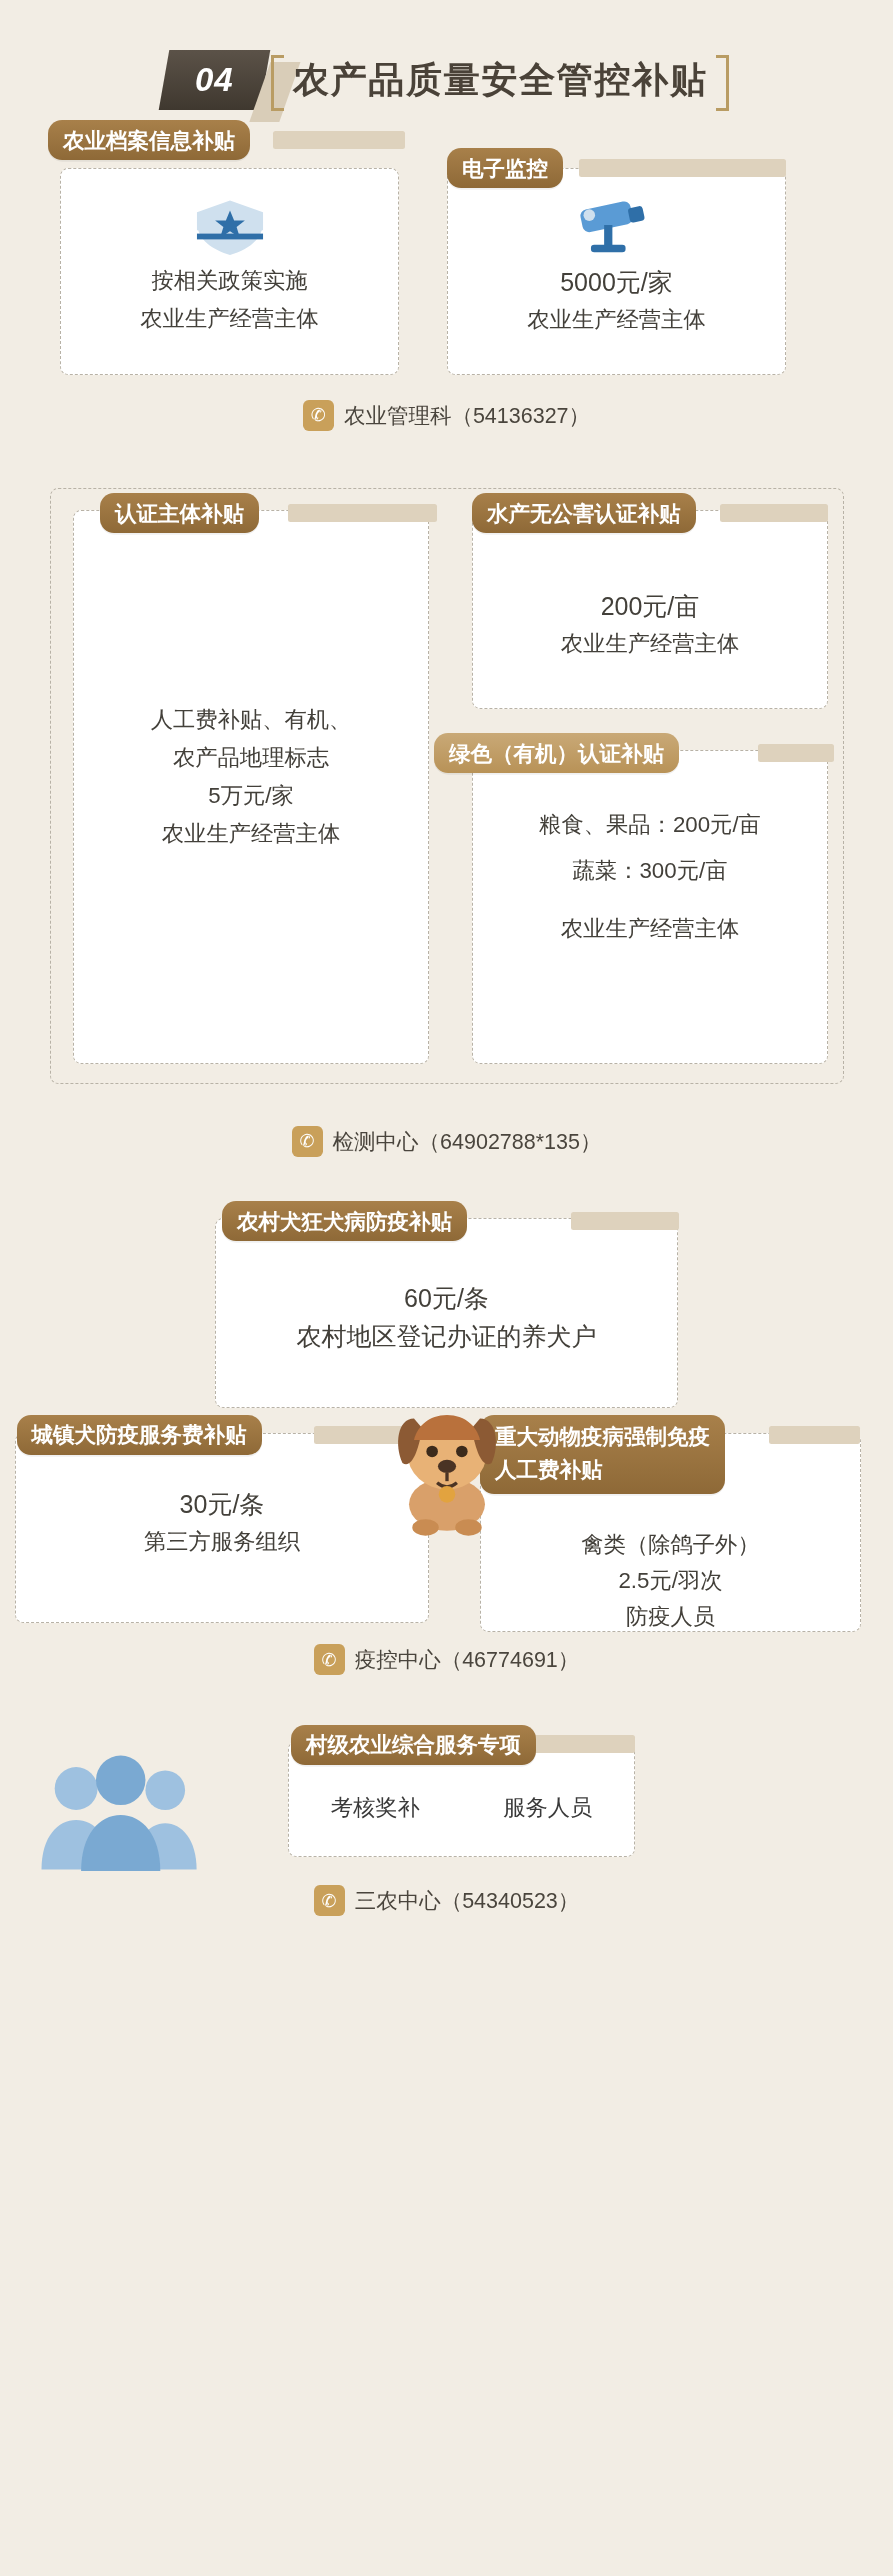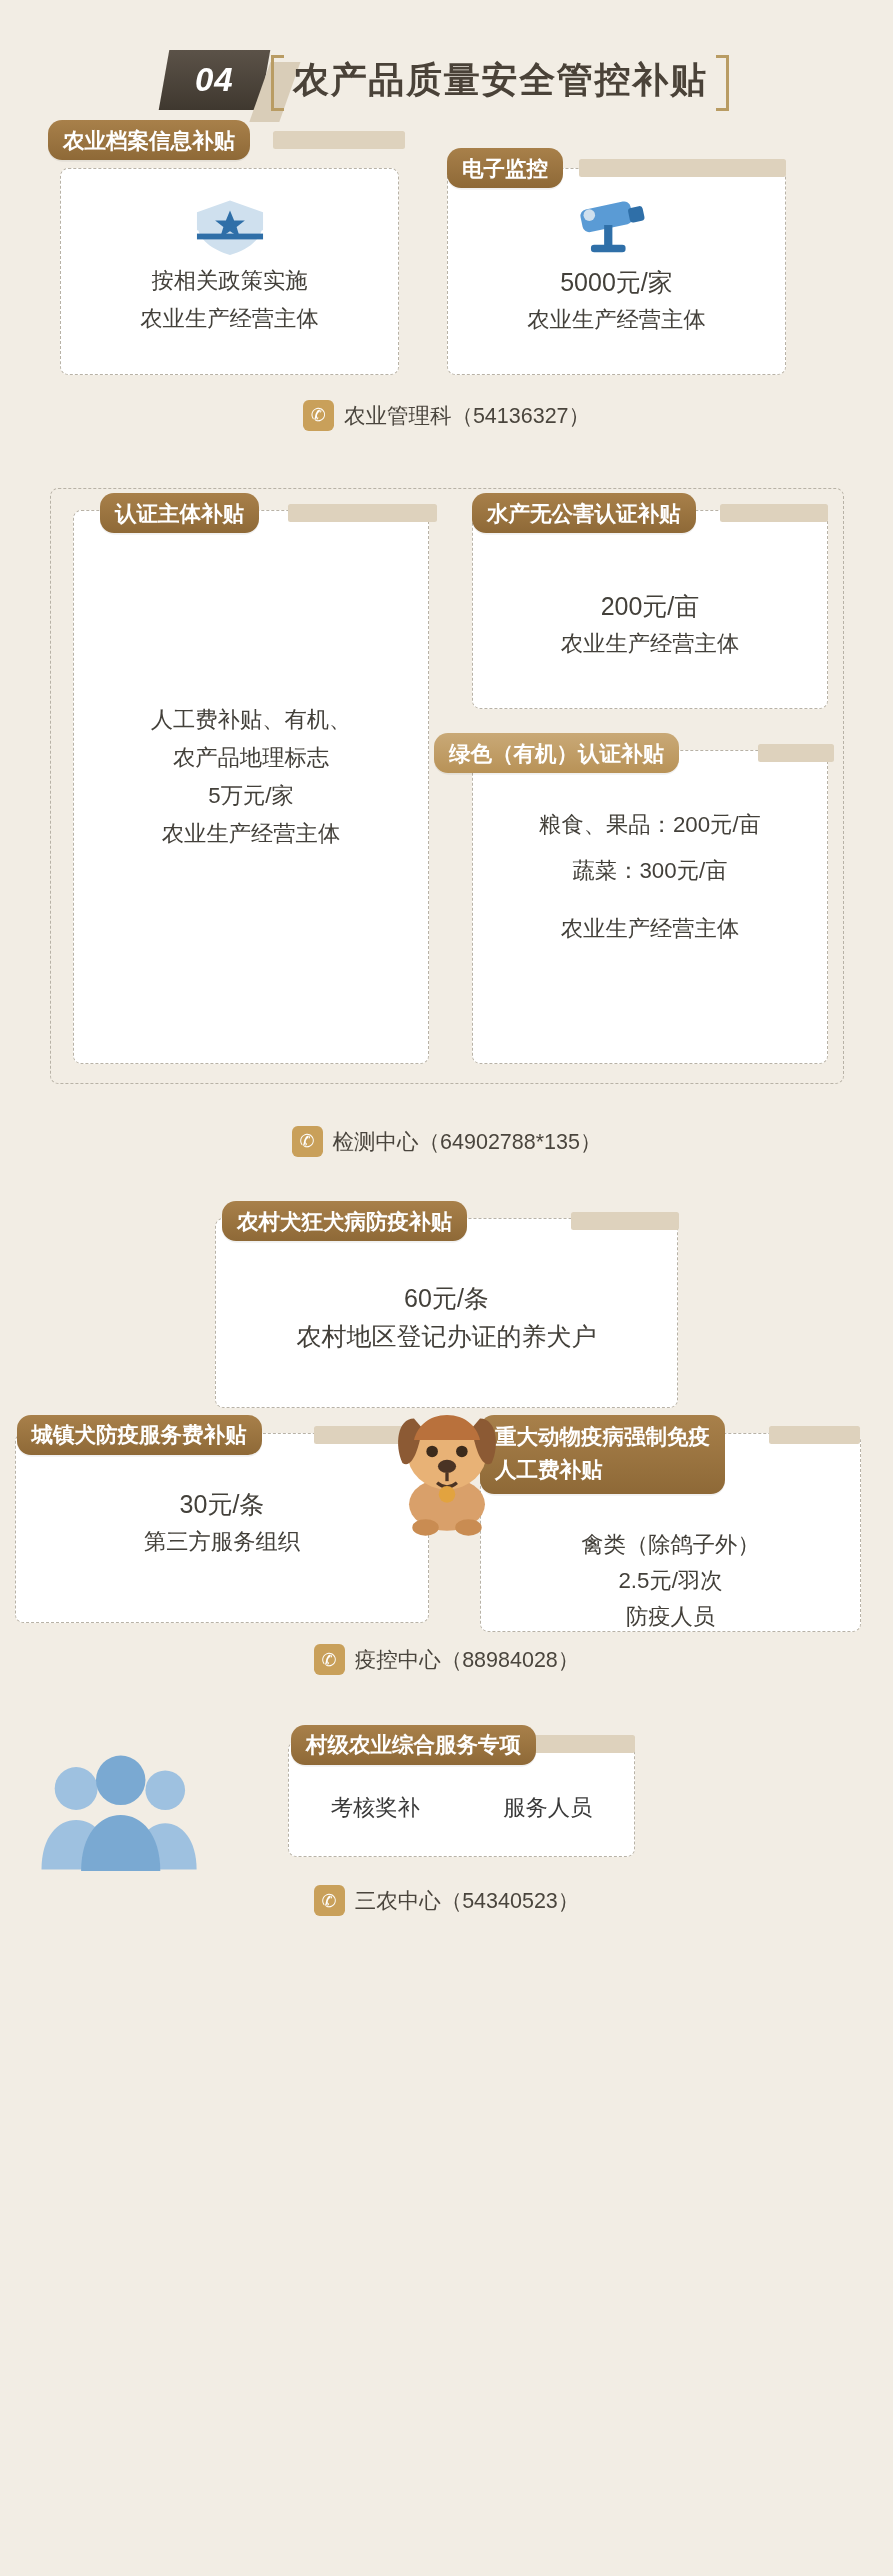--- a/index.html
+++ b/index.html
@@ -328,21 +328,21 @@
         <ellipse cx="86" cy="92" rx="11" ry="8" fill="#4a3324"></ellipse>
         <path d="M86 100 L86 110" stroke="#4a3324" stroke-width="4" fill="none"></path>
         <path d="M74 112 Q86 122 98 112" stroke="#4a3324" stroke-width="4" fill="none"></path>
         <circle cx="86" cy="126" r="10" fill="#e2a33f"></circle>
       </svg>
     </div>
   </div>
 
   <div class="phone-row" style="margin-top:-3.3px;">
     <div class="phone-ico">✆</div>
-    <div>疫控中心（88984028）</div>
+    <div>疫控中心（46774691）</div>
   </div>
 
   <div class="sec mt34" id="sec4">
 
     <div class="people">
       <svg width="182" height="132" viewBox="0 0 220 160">
         <circle cx="52" cy="54" r="26" fill="#9ec1e0"></circle>
         <path d="M10 152 C10 112 30 92 52 92 C74 92 94 112 94 152 Z" fill="#9ec1e0"></path>
         <circle cx="160" cy="56" r="24" fill="#9ec1e0"></circle>
         <path d="M122 152 C122 116 140 96 160 96 C180 96 198 116 198 152 Z" fill="#9ec1e0"></path>

